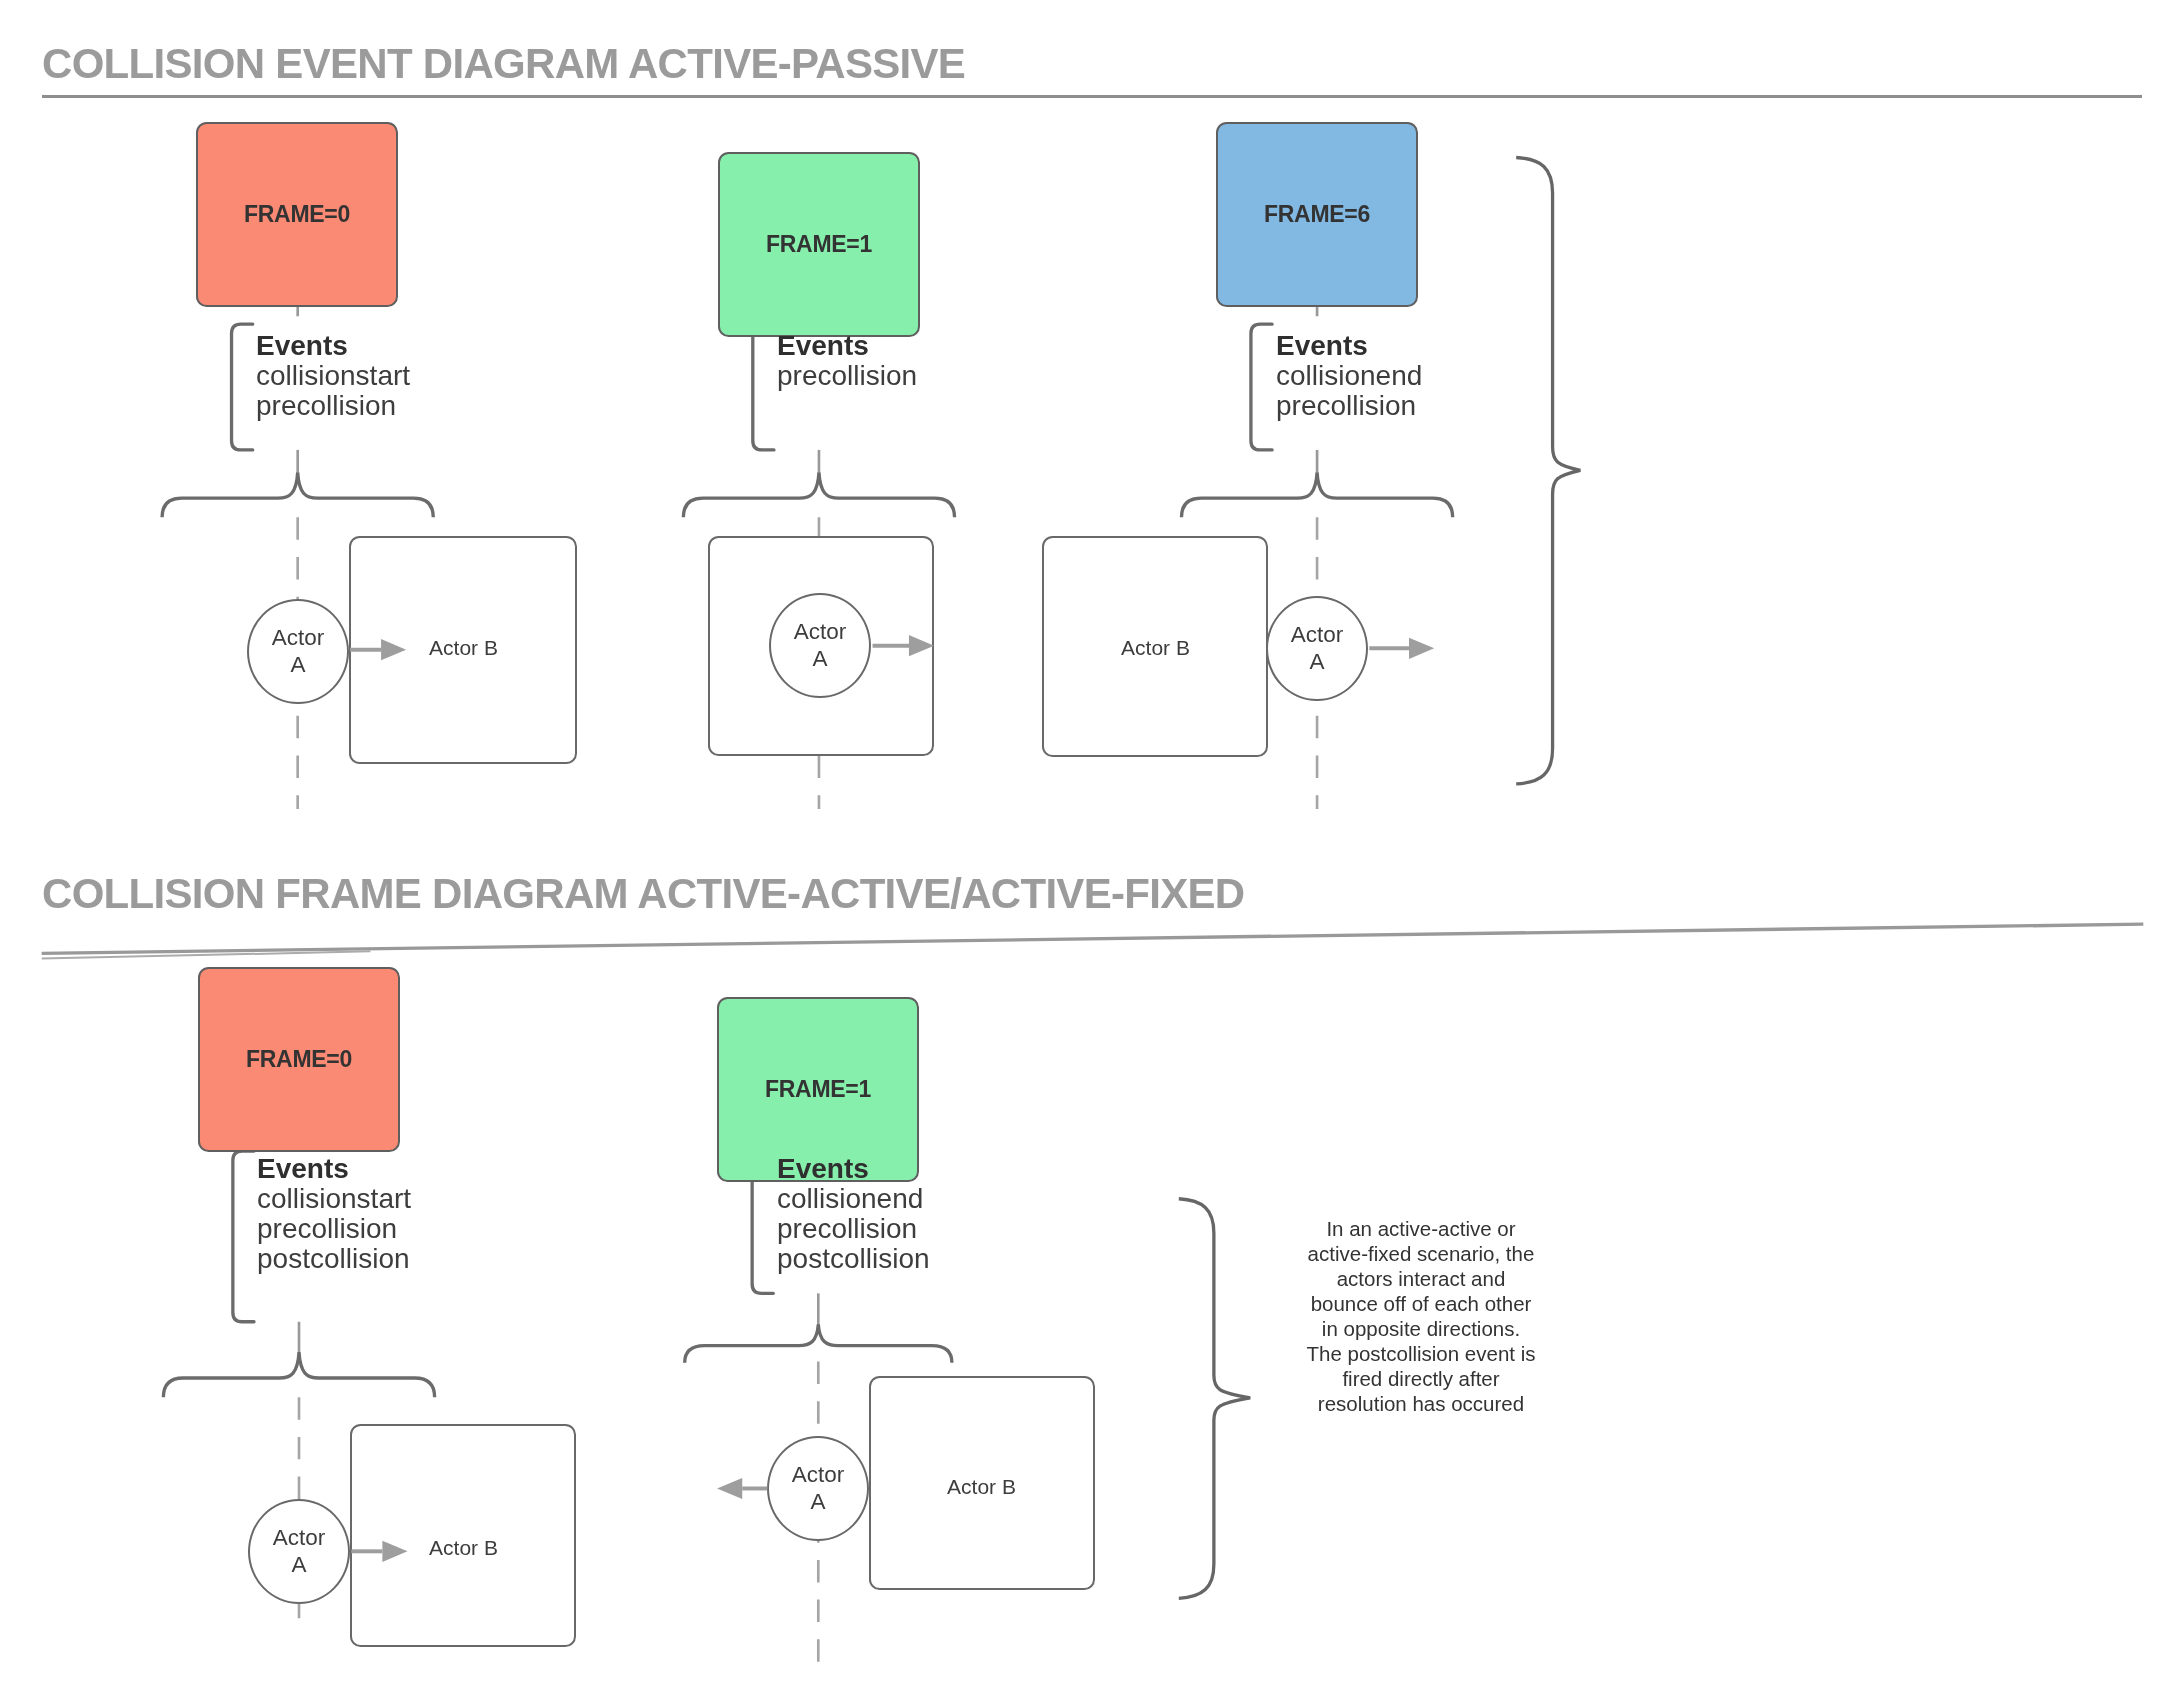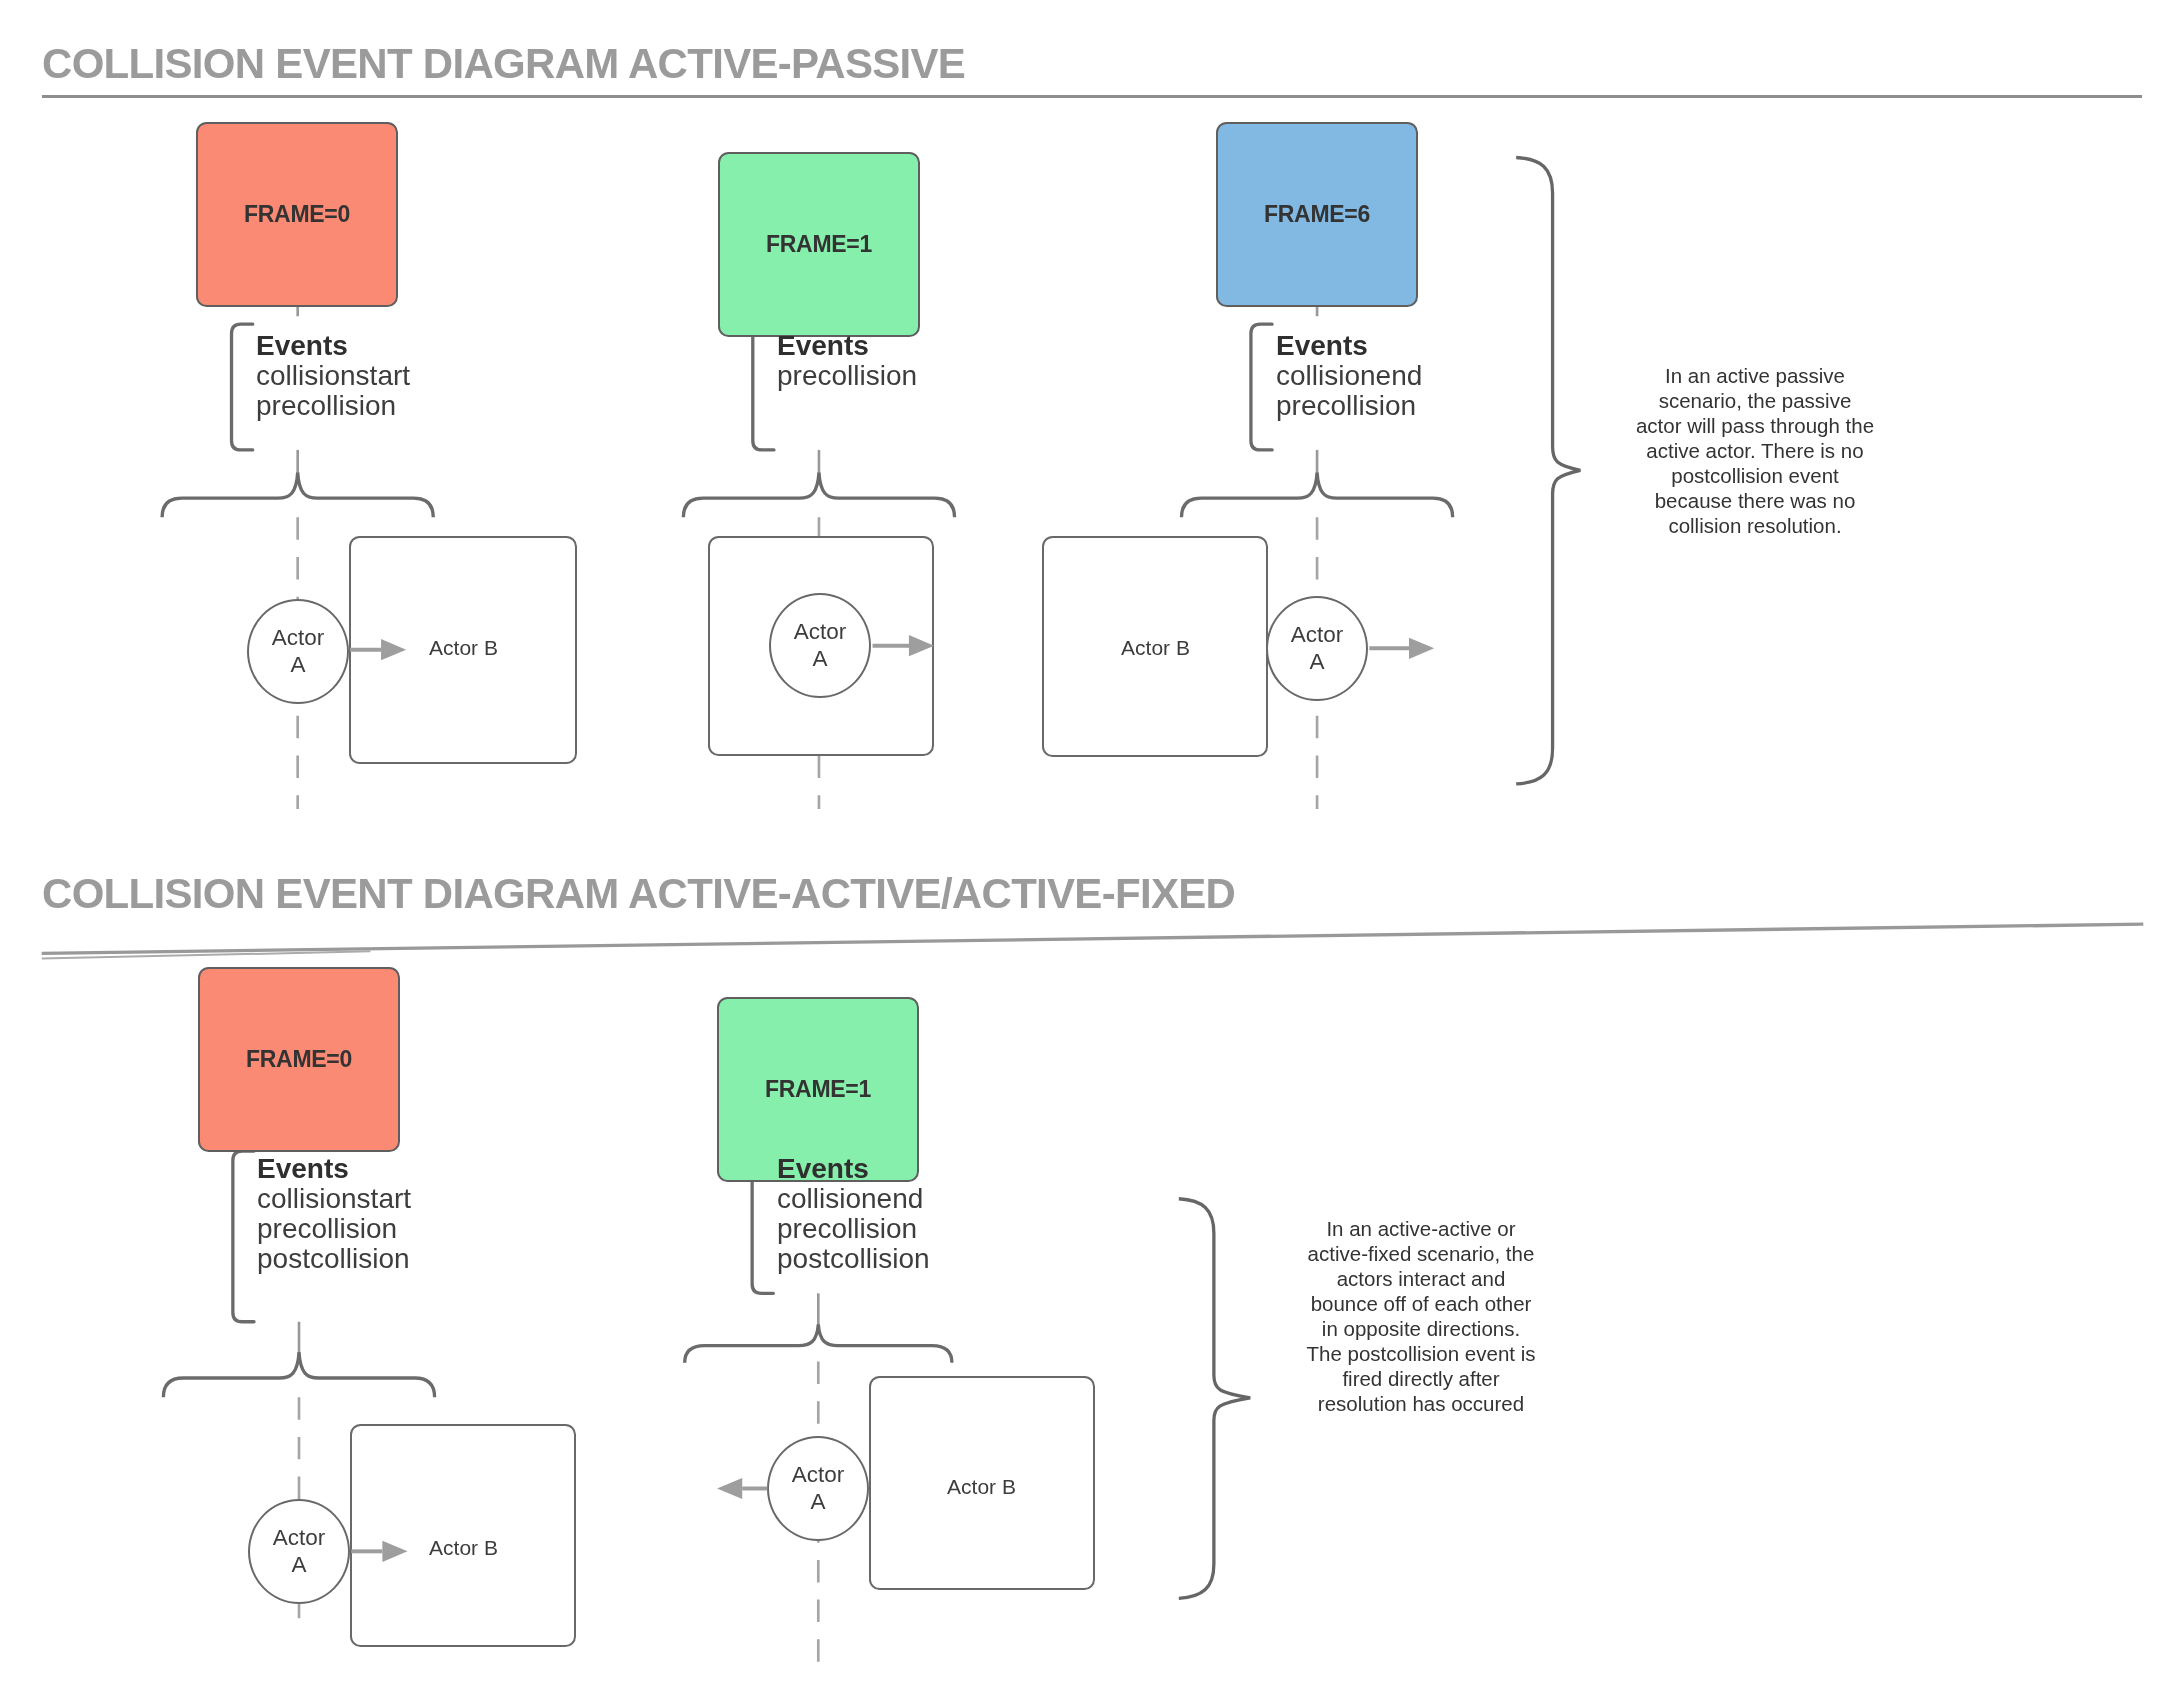--- a/index.html
+++ b/index.html
@@ -71,21 +71,21 @@
     <path d="M 1035 2060 C 1035 2044 1043 2034 1065 2034 L 1207 2034 C 1225 2034 1235 2028 1237 2002 C 1239 2028 1249 2034 1267 2034 L 1409 2034 C 1431 2034 1439 2044 1439 2060" fill="none" stroke="#6b6b6b" stroke-width="5"></path>
 
     <line x1="452" y1="2112" x2="452" y2="2462" stroke="#a5a5a5" stroke-width="4" stroke-dasharray="34 26"></line>
     <line x1="1237" y1="2058" x2="1237" y2="2516" stroke="#a5a5a5" stroke-width="4" stroke-dasharray="34 26"></line>
 
     <path d="M 1782 1812 C 1818 1814 1835 1828 1835 1864 L 1835 2079 C 1835 2099 1841 2105 1890 2113 C 1841 2121 1835 2127 1835 2147 L 1835 2364 C 1835 2400 1818 2414 1782 2416" fill="none" stroke="#666" stroke-width="5"></path>
   </svg>
 
   <div class="title" style="top:40px;">COLLISION EVENT DIAGRAM ACTIVE-PASSIVE</div>
   <div class="hr"></div>
-  <div class="title" style="top:870px;">COLLISION EVENT DIAGRAM ACTIVE-ACTIVE/ACTIVE-FIXED</div>
+  <div class="title" style="top:870px;">COLLISION FRAME DIAGRAM ACTIVE-ACTIVE/ACTIVE-FIXED</div>
 
   <div class="framebox fill-salmon" style="left:196px;top:122px;">
     <span class="flabel">FRAME=0</span>
   </div>
   <div class="framebox fill-green" style="left:718px;top:122px;">
     <span class="flabel">FRAME=1</span>
   </div>
   <div class="framebox fill-blue" style="left:1216px;top:122px;">
     <span class="flabel">FRAME=6</span>
   </div>
@@ -118,29 +118,20 @@
     <div>A</div>
   </div>
   <div class="actor-circle" style="left:1266px;top:596px;">
     <div>Actor</div>
     <div>A</div>
   </div>
 
   <div class="blabel" style="left:384px;top:636px;">Actor B</div>
   <div class="blabel" style="left:1076px;top:636px;">Actor B</div>
 
-  <div class="note" style="left:1570px;top:363px;">
-    <div>In an active passive</div>
-    <div>scenario, the passive</div>
-    <div>actor will pass through the</div>
-    <div>active actor. There is no</div>
-    <div>postcollision event</div>
-    <div>because there was no</div>
-    <div>collision resolution.</div>
-  </div>
 
   <div class="framebox fill-salmon" style="left:198px;top:967px;">
     <span class="flabel">FRAME=0</span>
   </div>
   <div class="framebox fill-green" style="left:717px;top:967px;">
     <span class="flabel">FRAME=1</span>
   </div>
 
   <div class="events" style="left:257px;top:1154px;">
     <div class="ev-h">Events</div>

